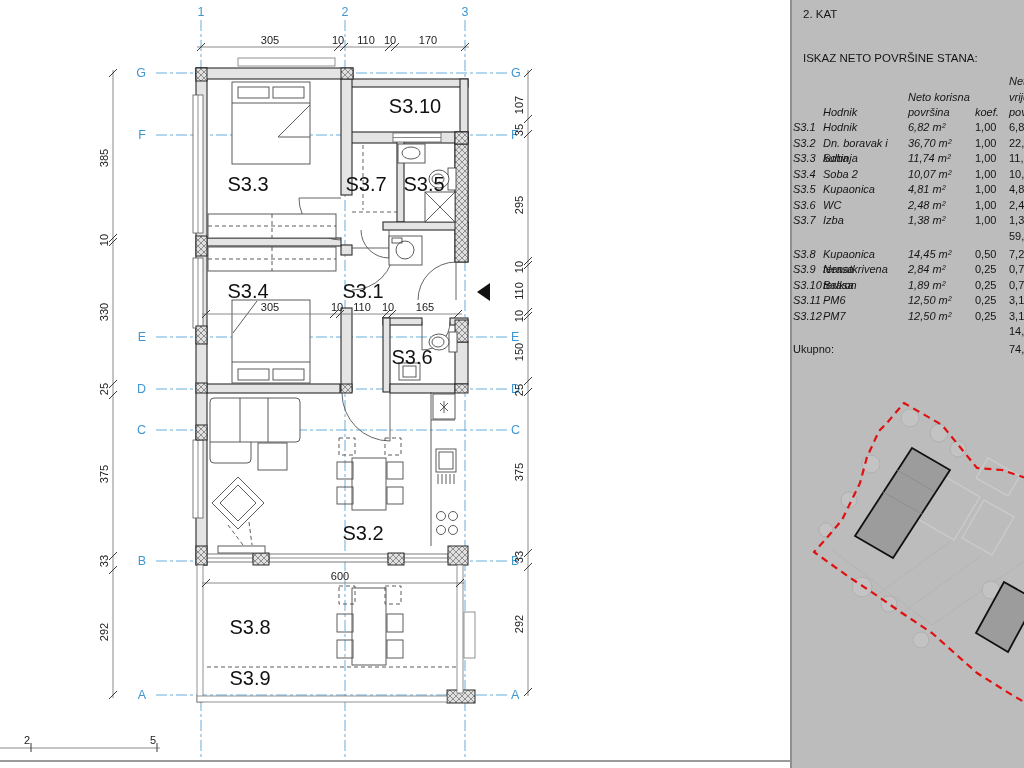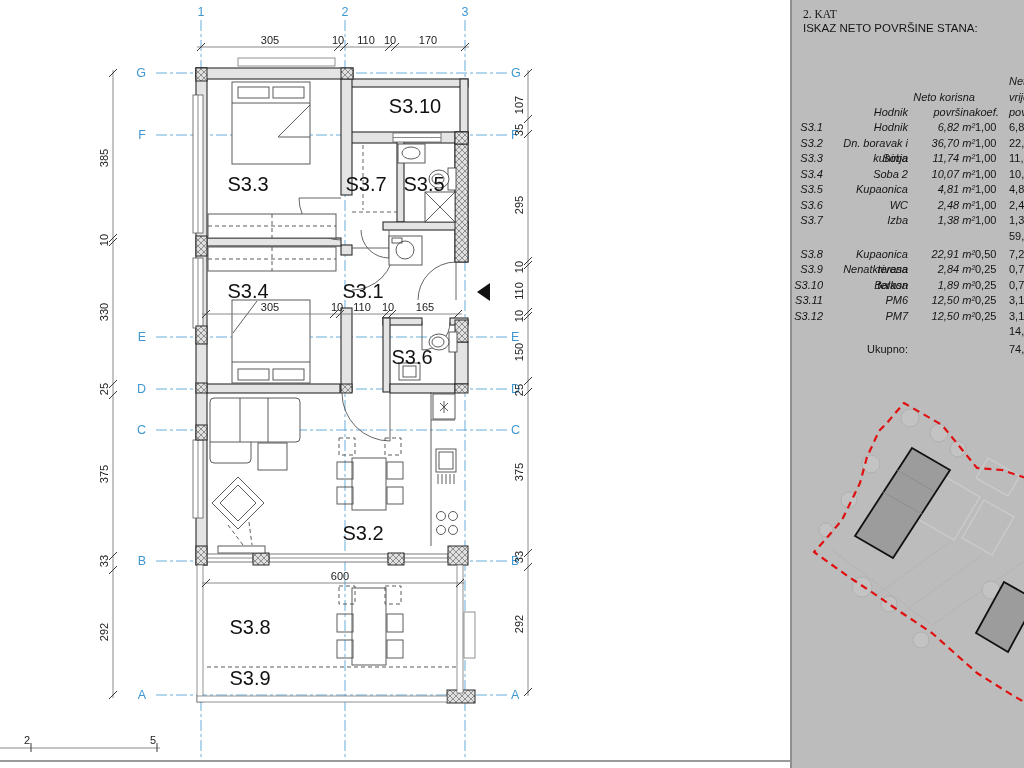--- a/index.html
+++ b/index.html
@@ -19,31 +19,31 @@
   .dim{stroke:#7d7d7d;stroke-width:0.9;fill:none;}
   .tick{stroke:#3a3a3a;stroke-width:1;fill:none;}
   .grid{stroke:#5aa5d8;stroke-width:0.9;fill:none;stroke-dasharray:11,3,3,3;}
   text.dimtext{font-size:11px;fill:#222;}
   text.roomtext{font-size:20px;fill:#111;}
   text.gridtext{font-size:12.5px;fill:#3f97d2;}
   .frameln{stroke:#9a9a9a;stroke-width:2;fill:none;}
   
   #panel{position:absolute;left:790px;top:0;width:234px;height:768px;
          background:#bcbcbc;border-left:2px solid #8f8f8f;overflow:hidden;color:#151515;}
-  #floor-label{position:absolute;left:11px;top:8px;font-size:11.5px;font-family:Liberation Serif, serif;}
-  #table-title{position:absolute;left:11px;top:22px;font-size:11.5px;}
+  #floor-label{position:absolute;left:11px;top:8px;font-size:11.5px;}
+  #table-title{position:absolute;left:11px;top:52px;font-size:11.5px;}
   #hdr,#tbl{position:absolute;left:1px;width:300px;font-size:11px;}
   #hdr{top:74px;font-style:italic;}
   .trow{display:grid;grid-template-columns:30px 85px 67px 23px 61px;height:15.5px;line-height:15.5px;}
   .sp{height:2.5px;}
   .c-koef{text-align:left;padding-right:2px;}
   .c-val{padding-left:11px;}
-  .c-name,.c-id,.c-area{text-align:right;font-style:italic;}
+  .c-name,.c-id,.c-area{text-align:left;font-style:italic;}
   #tbl{top:120px;}
-  .tot-label{grid-column:1/3;text-align:right;}
+  .tot-label{grid-column:1/3;}
   
   #site-svg{position:absolute;left:0;top:380px;}
   .parcel{fill:none;stroke:#cdcdcd;stroke-width:1.2;}
   .parcel2{fill:none;stroke:#b2b2b2;stroke-width:0.8;}
   .tree{fill:#c3c3c3;stroke:#b0b0b0;stroke-width:1;}
   .bldg{fill:#9c9c9c;stroke:#111;stroke-width:1.8;}
   .bldgline{stroke:#8a8a8a;stroke-width:0.8;fill:none;}
   .redline{fill:none;stroke:#e01010;stroke-width:2.2;stroke-dasharray:7,5;stroke-linejoin:round;}
 </style>
 </head>
@@ -386,21 +386,21 @@
           <div></div>
           <div></div>
           <div></div>
           <div></div>
           <div class="c-val">59,80</div>
         </div>
     <div class="sp"></div>
     <div class="trow">
           <div class="c-id">S3.8</div>
           <div class="c-name">Kupaonica terasa</div>
-          <div class="c-area">22,91 m²</div>
+          <div class="c-area">14,45 m²</div>
           <div class="c-koef">0,50</div>
           <div class="c-val">7,23</div>
         </div>
     <div class="trow">
           <div class="c-id">S3.9</div>
           <div class="c-name">Nenatkrivena terasa</div>
           <div class="c-area">2,84 m²</div>
           <div class="c-koef">0,25</div>
           <div class="c-val">0,71</div>
         </div>

